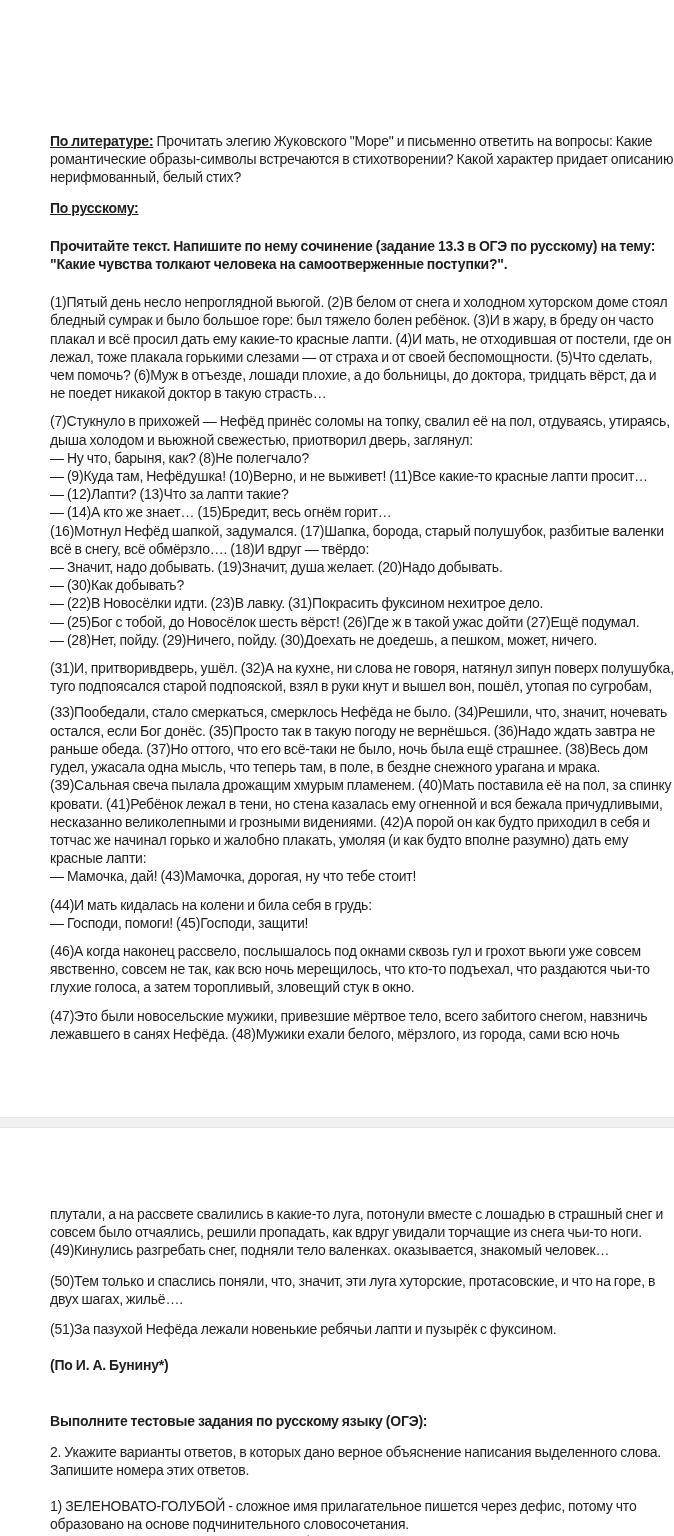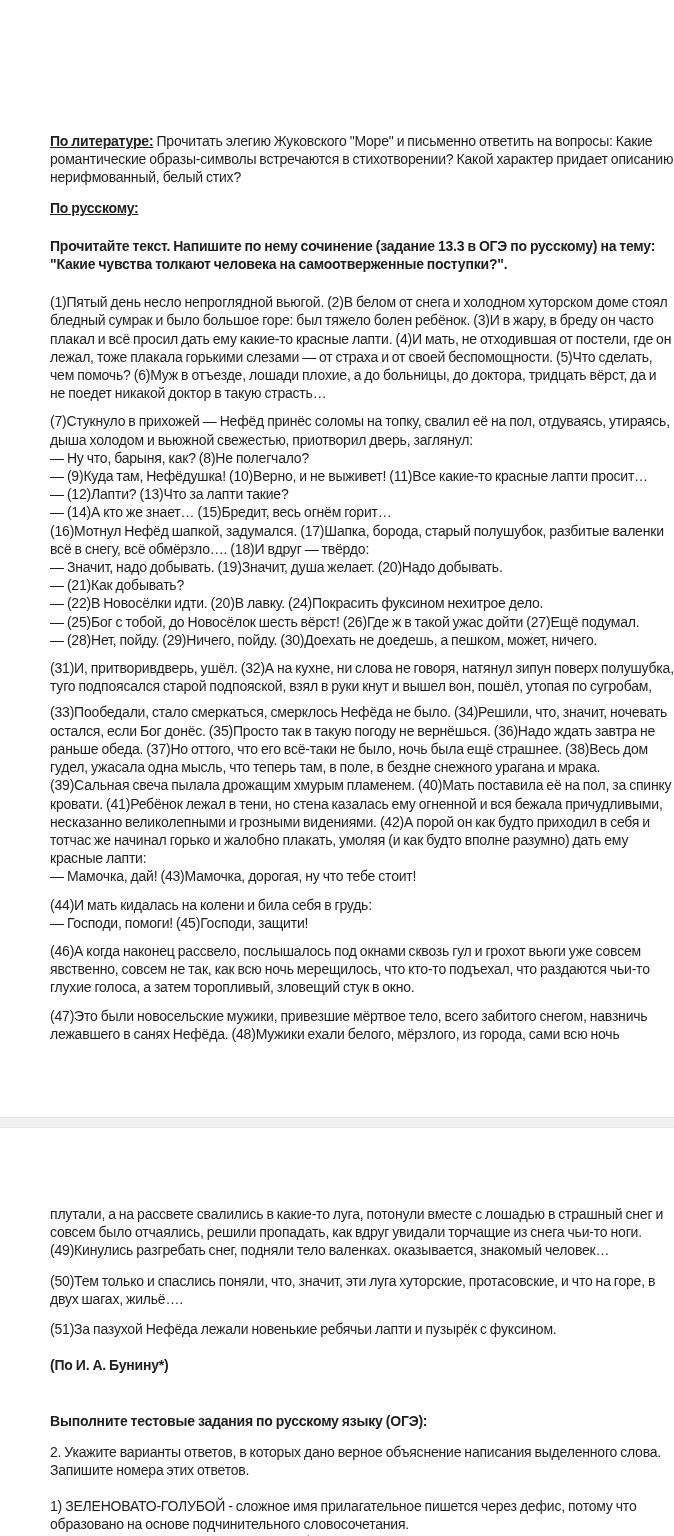--- a/index.html
+++ b/index.html
@@ -56,22 +56,22 @@
       <div class="block" style="margin-bottom: 10px;">
         <div class="line"><span>(7)Стукнуло в прихожей — Нефёд принёс соломы на топку, свалил её на пол, отдуваясь, утираясь,</span></div>
         <div class="line"><span>дыша холодом и вьюжной свежестью, приотворил дверь, заглянул:</span></div>
         <div class="line"><span>— Ну что, барыня, как? (8)Не полегчало?</span></div>
         <div class="line"><span>— (9)Куда там, Нефёдушка! (10)Верно, и не выживет! (11)Все какие-то красные лапти просит…</span></div>
         <div class="line"><span>— (12)Лапти? (13)Что за лапти такие?</span></div>
         <div class="line"><span>— (14)А кто же знает… (15)Бредит, весь огнём горит…</span></div>
         <div class="line"><span>(16)Мотнул Нефёд шапкой, задумался. (17)Шапка, борода, старый полушубок, разбитые валенки</span></div>
         <div class="line"><span>всё в снегу, всё обмёрзло…. (18)И вдруг — твёрдо:</span></div>
         <div class="line"><span>— Значит, надо добывать. (19)Значит, душа желает. (20)Надо добывать.</span></div>
-        <div class="line"><span>— (21)Как добывать?</span></div>
-        <div class="line"><span>— (22)В Новосёлки идти. (20)В лавку. (24)Покрасить фуксином нехитрое дело.</span></div>
+        <div class="line"><span>— (30)Как добывать?</span></div>
+        <div class="line"><span>— (22)В Новосёлки идти. (23)В лавку. (31)Покрасить фуксином нехитрое дело.</span></div>
         <div class="line"><span>— (25)Бог с тобой, до Новосёлок шесть вёрст! (26)Где ж в такой ужас дойти (27)Ещё подумал.</span></div>
         <div class="line"><span>— (28)Нет, пойду. (29)Ничего, пойду. (30)Доехать не доедешь, а пешком, может, ничего.</span></div>
       </div>
       <div class="block" style="margin-bottom: 8px;">
         <div class="line"><span>(31)И, притворивдверь, ушёл. (32)А на кухне, ни слова не говоря, натянул зипун поверх полушубка,</span></div>
         <div class="line"><span>туго подпоясался старой подпояской, взял в руки кнут и вышел вон, пошёл, утопая по сугробам,</span></div>
       </div>
       <div class="block" style="margin-bottom: 10px;">
         <div class="line"><span>(33)Пообедали, стало смеркаться, смерклось Нефёда не было. (34)Решили, что, значит, ночевать</span></div>
         <div class="line"><span>остался, если Бог донёс. (35)Просто так в такую погоду не вернёшься. (36)Надо ждать завтра не</span></div>

